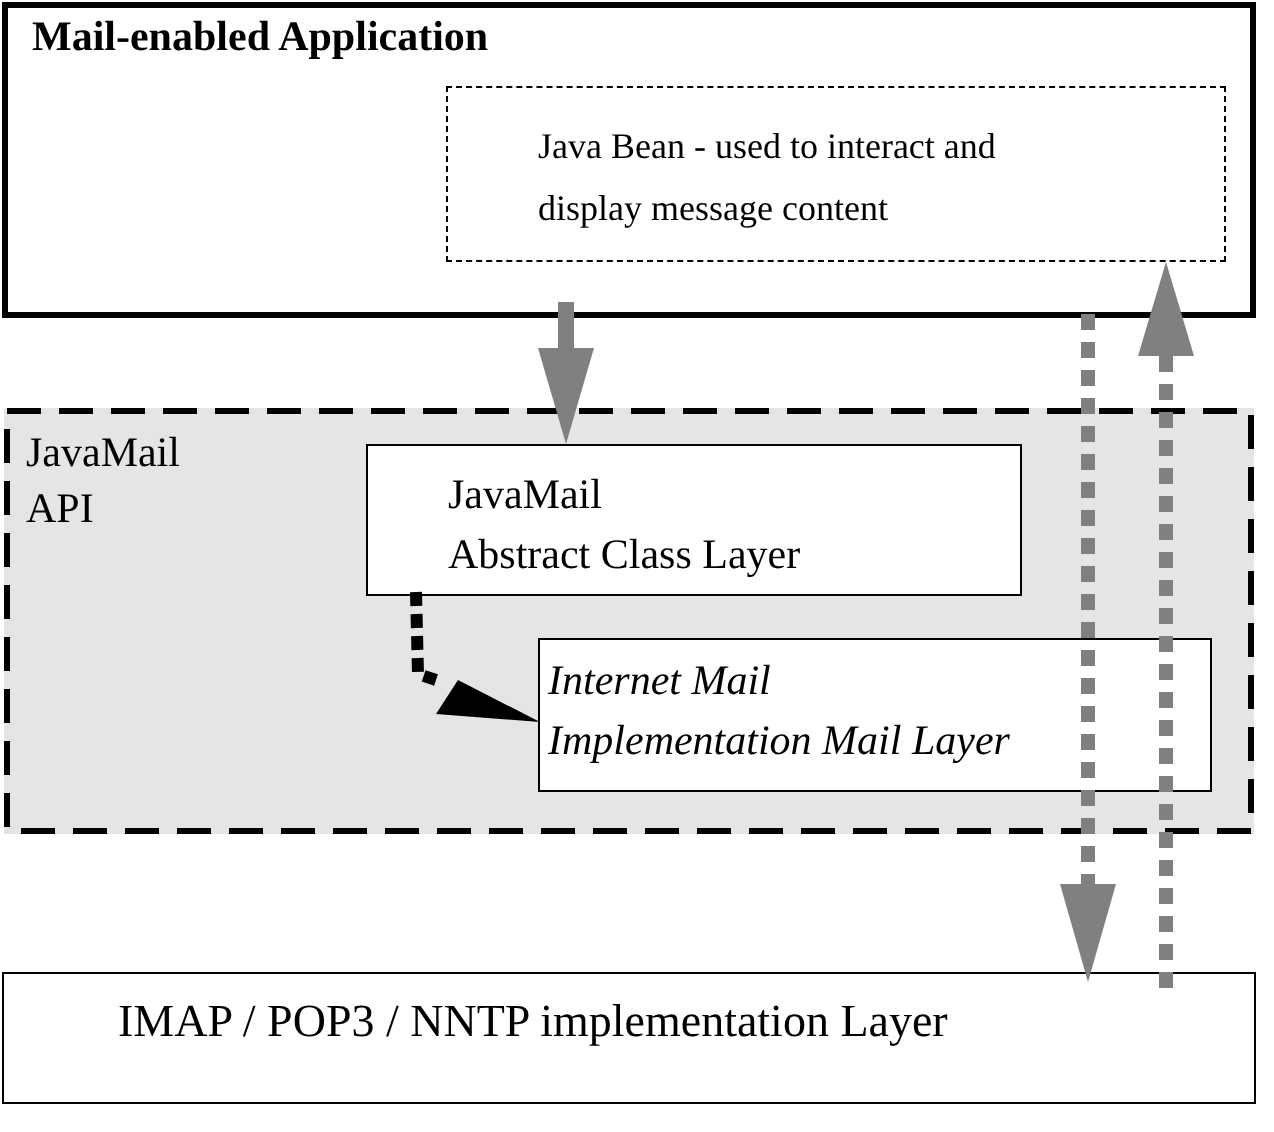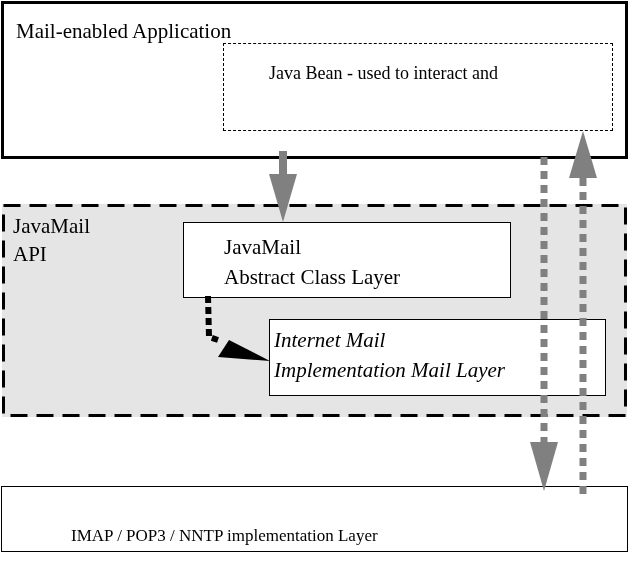--- a/index.html
+++ b/index.html
@@ -1,40 +1,41 @@
 <!DOCTYPE html>
 <html><head>
 <meta charset="utf-8">
 <style>
   html, body { margin: 0; padding: 0; background: #ffffff; }
   body { width: 637px; height: 566px; position: relative; overflow: hidden;
          font-family: "Liberation Serif", "DejaVu Serif", serif; color: #000; }
   .abs { position: absolute; }
   .app-box { left: 1px; top: 1px; width: 627px; height: 158px; border: 3px solid #000; box-sizing: border-box; background: #fff; }
-  .app-title { left: 16px; top: 19px; font-size: 21px; white-space: nowrap; }
+  .app-title { left: 16px; top: 6px; font-size: 21px; white-space: nowrap; font-weight: bold; }
   .bean-box { left: 223px; top: 43px; width: 390px; height: 88px; border: 1.5px dashed #000; box-sizing: border-box; }
   .bean-text { left: 269px; top: 58px; font-size: 18px; line-height: 31px; white-space: nowrap; }
   .api-box { left: 2px; top: 204px; width: 625px; height: 213px; background: #e5e5e5; }
   .api-title { left: 13px; top: 212px; font-size: 21px; line-height: 28px; white-space: nowrap; }
   .abstract-box { left: 183px; top: 222px; width: 328px; height: 76px; border: 1.5px solid #000; box-sizing: border-box; background: #fff; }
   .abstract-text { left: 224px; top: 232px; font-size: 21px; line-height: 30px; white-space: nowrap; }
   .impl-box { left: 269px; top: 319px; width: 337px; height: 77px; border: 1.5px solid #000; box-sizing: border-box; background: #fff; }
   .impl-text { left: 274px; top: 325px; font-size: 21px; line-height: 30px; white-space: nowrap; font-style: italic; }
   .proto-box { left: 1px; top: 486px; width: 627px; height: 66px; border: 1.5px solid #000; box-sizing: border-box; background: #fff; }
-  .proto-text { left: 71px; top: 498px; font-size: 17px; white-space: nowrap; margin-top: 28px; }
+  .proto-text { left: 59px; top: 498px; font-size: 23px; white-space: nowrap; }
   svg.overlay { position: absolute; left: 0; top: 0; }
 </style>
 </head>
 <body>
 
 <div class="abs app-box"></div>
 <div class="abs app-title">Mail-enabled Application</div>
 <div class="abs bean-box"></div>
 <div class="abs bean-text">
   <div>Java Bean - used to interact and</div>
+  <div>display message content</div>
 </div>
 
 <div class="abs api-box"></div>
 <div class="abs api-title">
   <div>JavaMail</div>
   <div>API</div>
 </div>
 <div class="abs abstract-box"></div>
 <div class="abs abstract-text">
   <div>JavaMail</div>

